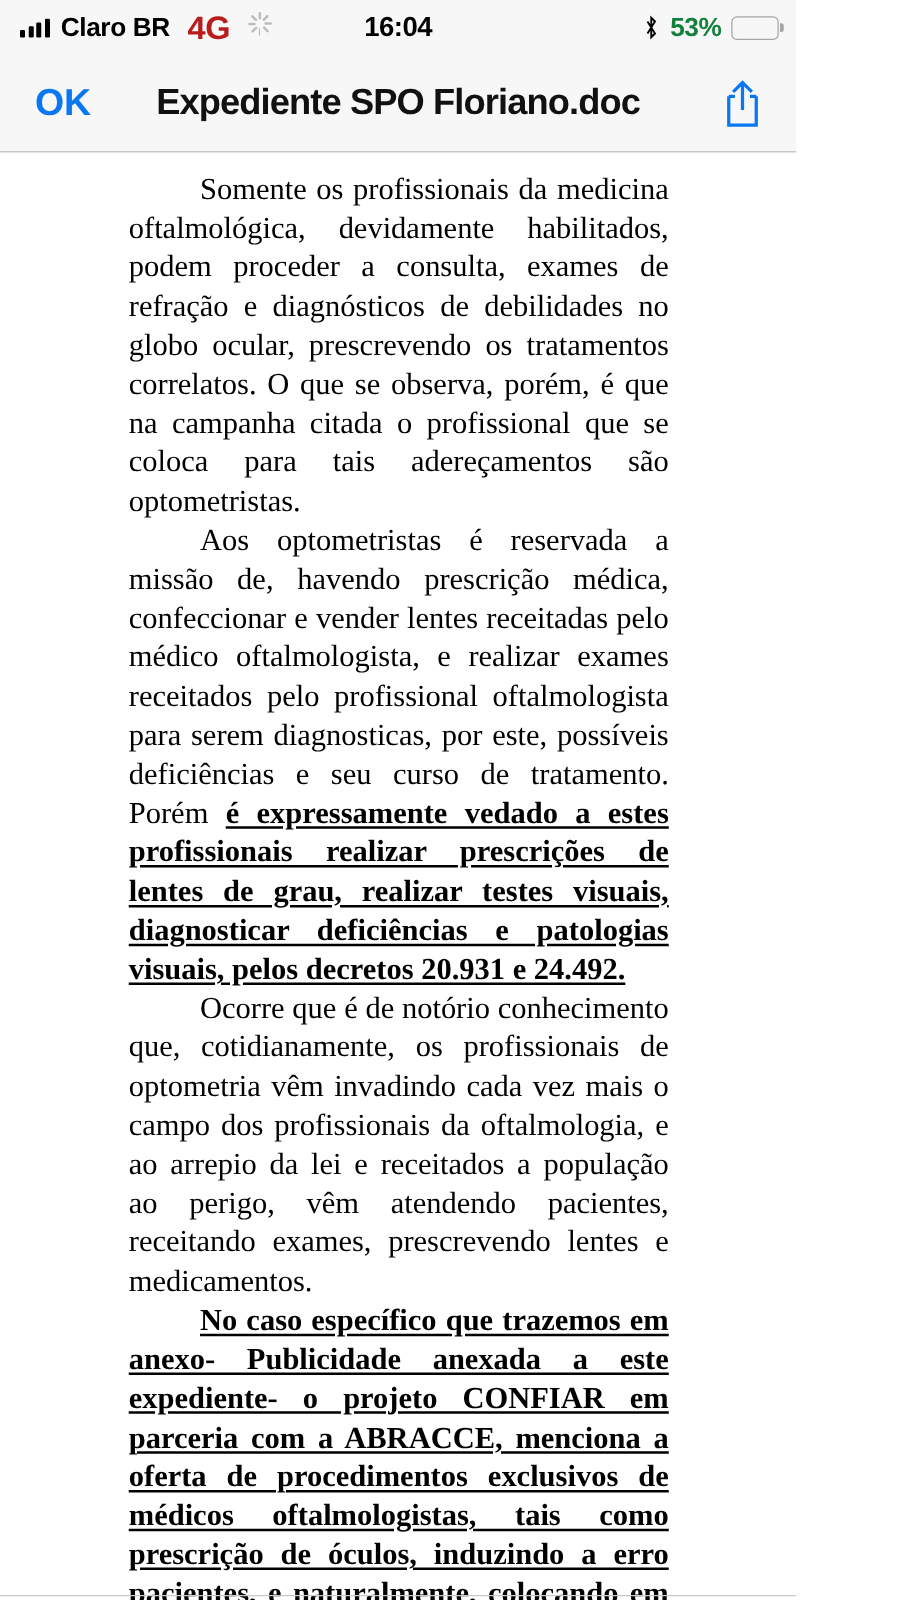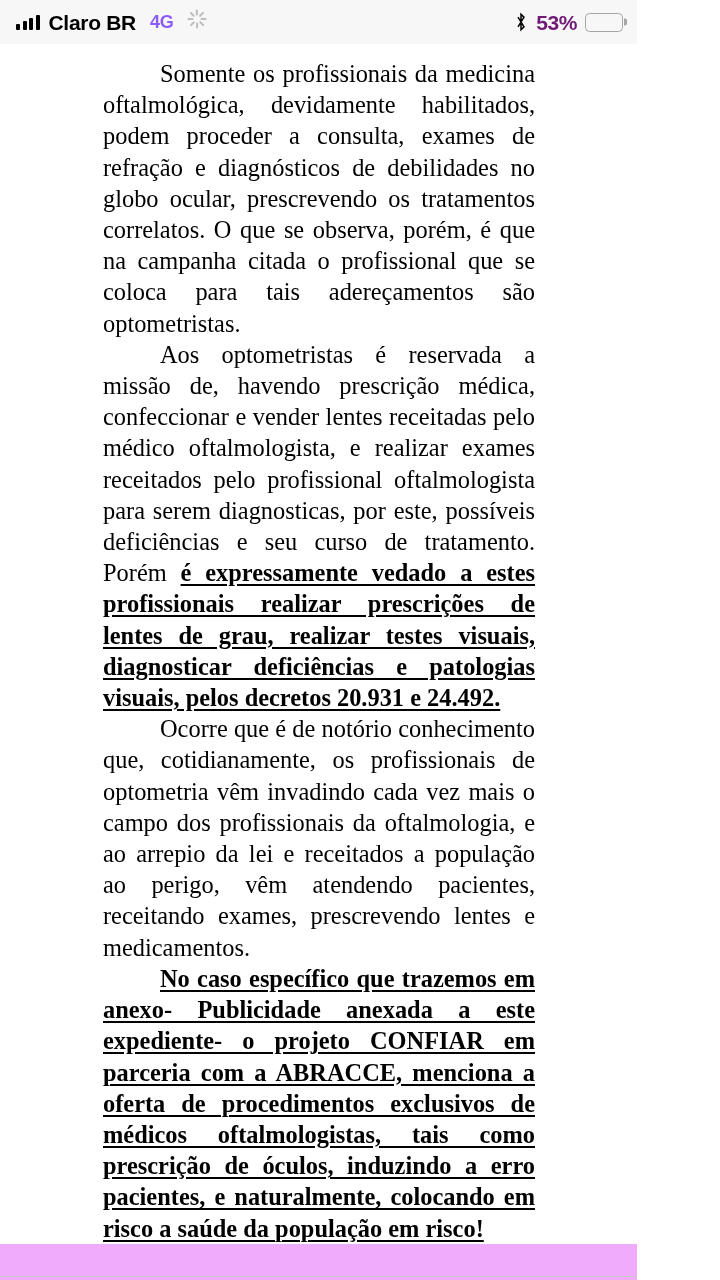--- a/index.html
+++ b/index.html
@@ -54,24 +54,24 @@
   .signal-bars i:nth-child(4){ height:15px; }
 
   .carrier {
     font-size:21px;
     font-weight:600;
     letter-spacing:-0.3px;
     color:#000;
     line-height:1;
   }
   .network {
-    font-size:18px;
+    font-size:26px;
     font-weight:600;
     letter-spacing:-0.3px;
-    color:#8b5cf6;
+    color:#b91c1c;
     line-height:1;
     margin-left:5px;
   }
   .spinner {
     position:relative;
     width:19px;
     height:19px;
     margin-left:5px;
   }
   .spinner i {
@@ -100,21 +100,21 @@
     margin-left:auto;
     display:flex;
     align-items:center;
     gap:8px;
   }
   .bt-icon { width:14px; height:20px; }
   .battery-pct {
     font-size:21px;
     font-weight:600;
     letter-spacing:-0.4px;
-    color:#701a75;
+    color:#15803d;
     line-height:1;
   }
   .battery {
     position:relative;
     width:38px;
     height:19px;
     border:1.8px solid #a6a6a6;
     border-radius:4.5px;
     padding:1.8px;
   }
@@ -241,33 +241,45 @@
         <i style="transform:translate(-50%,-50%) rotate(45deg) translateY(3.5px)"></i>
         <i style="transform:translate(-50%,-50%) rotate(90deg) translateY(3.5px)"></i>
         <i style="transform:translate(-50%,-50%) rotate(135deg) translateY(3.5px)"></i>
         <i style="transform:translate(-50%,-50%) rotate(180deg) translateY(3.5px)"></i>
         <i style="transform:translate(-50%,-50%) rotate(225deg) translateY(3.5px)"></i>
         <i style="transform:translate(-50%,-50%) rotate(270deg) translateY(3.5px)"></i>
         <i style="transform:translate(-50%,-50%) rotate(315deg) translateY(3.5px)"></i>
       </span>
     </div>
 
+    <div class="status-time">16:04</div>
 
     <div class="status-right">
       <svg class="bt-icon" viewBox="0 0 12 20">
         <path d="M3 5.2 L9 14.8 L6 17.8 L6 2.2 L9 5.2 L3 14.8" fill="none" stroke="#000" stroke-width="1.5" stroke-linejoin="miter" stroke-linecap="butt"></path>
       </svg>
       <span class="battery-pct">53%</span>
       <span class="battery">
         <span class="battery-fill" style="width:53%"></span>
         <span class="battery-cap"></span>
       </span>
     </div>
   </div>
 
+  <div class="nav-bar">
+    <div class="nav-done">OK</div>
+    <div class="nav-title">Expediente SPO Floriano.doc</div>
+    <div class="nav-share">
+      <svg width="34" height="40" viewBox="0 0 34 40">
+        <path d="M6 14 H11 M23 14 H28 M6 14 V37 H28 V14" fill="none" stroke="#0a77f2" stroke-width="2.6" stroke-linecap="butt" stroke-linejoin="miter"></path>
+        <path d="M17 25 V3" fill="none" stroke="#0a77f2" stroke-width="2.6" stroke-linecap="butt"></path>
+        <path d="M9.5 10.5 L17 3 L24.5 10.5" fill="none" stroke="#0a77f2" stroke-width="2.6" stroke-linecap="butt" stroke-linejoin="miter"></path>
+      </svg>
+    </div>
+  </div>
 
   <div class="doc-scroll">
     <div class="doc-page" id="doc-page">
         <p id="p1"><span>Somente os profissionais da medicina oftalmológica, devidamente habilitados, podem proceder a consulta, exames de refração e diagnósticos de debilidades no globo ocular, prescrevendo os tratamentos correlatos. O que se observa, porém, é que na campanha citada o profissional que se coloca para tais adereçamentos são optometristas.</span></p>
         <p id="p2" class="gap-before"><span>Aos optometristas é reservada a missão de, havendo prescrição médica, confeccionar e vender lentes receitadas pelo médico oftalmologista, e realizar exames receitados pelo profissional oftalmologista para serem diagnosticas, por este, possíveis deficiências e seu curso de tratamento. Porém </span><span class="bu">é expressamente vedado a estes profissionais realizar prescrições de lentes de grau, realizar testes visuais, diagnosticar deficiências e patologias visuais, pelos decretos 20.931 e 24.492.</span></p>
         <p id="p3" class="gap-before"><span>Ocorre que é de notório conhecimento que, cotidianamente, os profissionais de optometria vêm invadindo cada vez mais o campo dos profissionais da oftalmologia, e ao arrepio da lei e receitados a população ao perigo, vêm atendendo pacientes, receitando exames, prescrevendo lentes e medicamentos.</span></p>
         <p id="p4" class="gap-before para-allbu"><span>No caso específico que trazemos em anexo- Publicidade anexada a este expediente- o projeto CONFIAR em parceria com a ABRACCE, menciona a oferta de procedimentos exclusivos de médicos oftalmologistas, tais como prescrição de óculos, induzindo a erro pacientes, e naturalmente, colocando em risco a saúde da população em risco!</span></p>
       </div>
     <div class="doc-bottom-rule"></div>
   </div>

